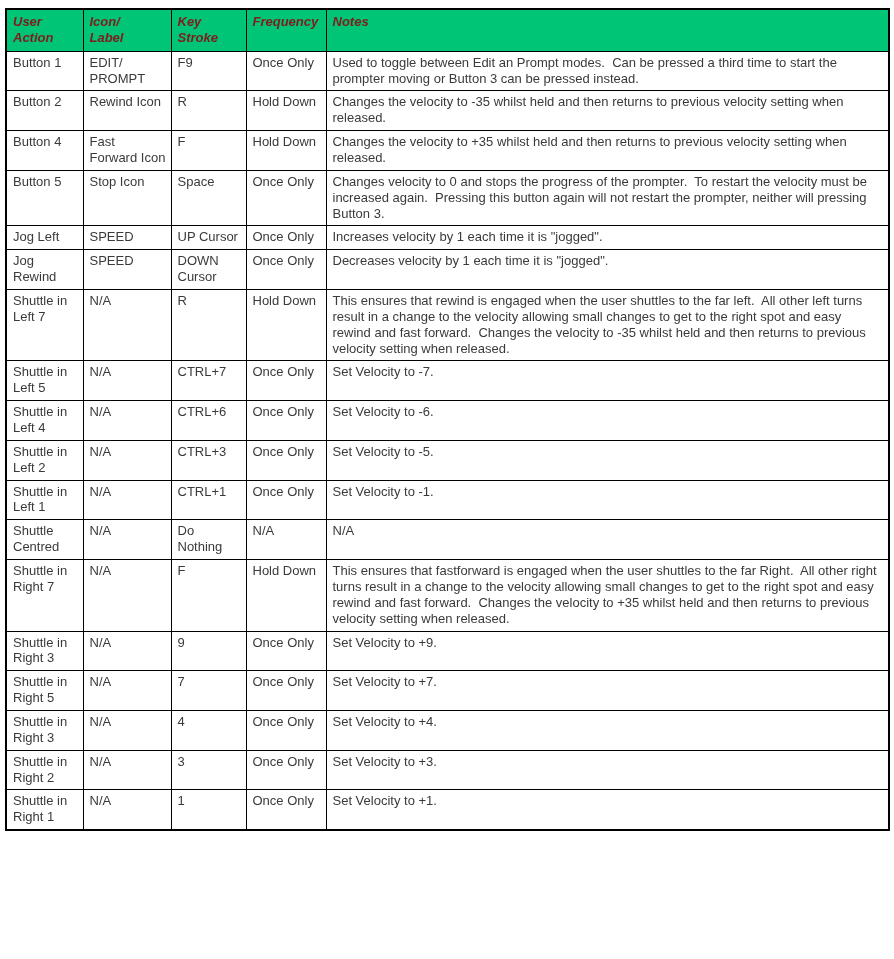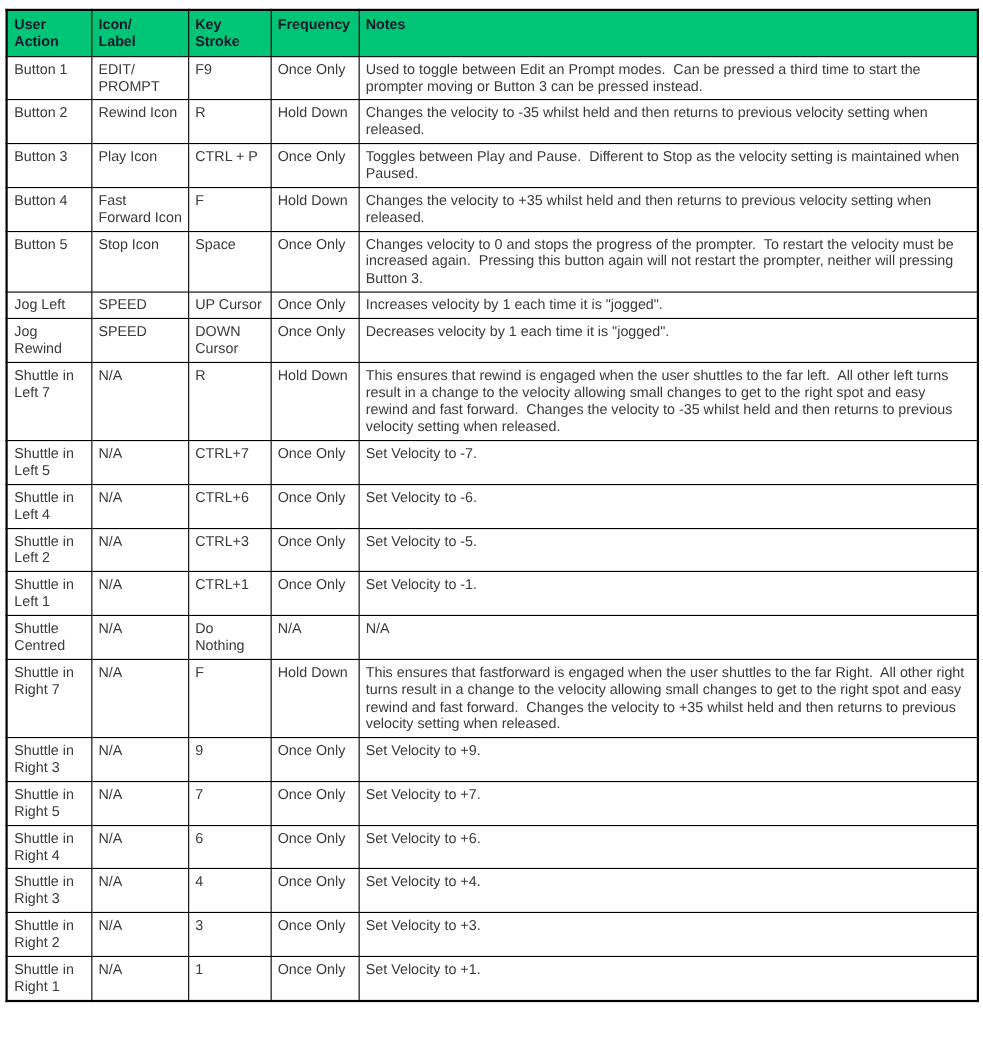--- a/index.html
+++ b/index.html
@@ -29,24 +29,25 @@
     vertical-align: top;
     text-align: left;
     font-size: 13px;
     line-height: 1.22;
     padding: 3px 5px 4px 6px;
     white-space: pre-wrap;
     overflow-wrap: break-word;
   }
   .doc-table th {
     background: var(--accent, #00c476);
-    color: #0f172a;
+    color: #7f1d1d;
     font-weight: bold;
     padding-top: 4px;
     padding-bottom: 5px;
+    font-style: italic;
   }
 </style>
 </head>
 <body>
 
 <table class="doc-table">
   <colgroup>
     <col class="c-user">
     <col class="c-icon">
     <col class="c-key">
@@ -75,27 +76,20 @@
     <td>Used to toggle between Edit an Prompt modes.  Can be pressed a third time to start the prompter moving or Button 3 can be pressed instead.</td>
   </tr>
       <tr>
     <td>Button 2</td>
     <td>Rewind Icon</td>
     <td>R</td>
     <td>Hold Down</td>
     <td>Changes the velocity to -35 whilst held and then returns to previous velocity setting when released.</td>
   </tr>
       <tr>
-    <td>Button 3</td>
-    <td>Play Icon</td>
-    <td>CTRL + P</td>
-    <td>Once Only</td>
-    <td>Toggles between Play and Pause.  Different to Stop as the velocity setting is maintained when Paused.</td>
-  </tr>
-      <tr>
     <td>Button 4</td>
     <td>Fast Forward Icon</td>
     <td>F</td>
     <td>Hold Down</td>
     <td>Changes the velocity to +35 whilst held and then returns to previous velocity setting when released.</td>
   </tr>
       <tr>
     <td>Button 5</td>
     <td>Stop Icon</td>
     <td>Space</td>
@@ -171,27 +165,20 @@
     <td>9</td>
     <td>Once Only</td>
     <td>Set Velocity to +9.</td>
   </tr>
       <tr>
     <td>Shuttle in Right 5</td>
     <td>N/A</td>
     <td>7</td>
     <td>Once Only</td>
     <td>Set Velocity to +7.</td>
-  </tr>
-      <tr>
-    <td>Shuttle in Right 4</td>
-    <td>N/A</td>
-    <td>6</td>
-    <td>Once Only</td>
-    <td>Set Velocity to +6.</td>
   </tr>
       <tr>
     <td>Shuttle in Right 3</td>
     <td>N/A</td>
     <td>4</td>
     <td>Once Only</td>
     <td>Set Velocity to +4.</td>
   </tr>
       <tr>
     <td>Shuttle in Right 2</td>

